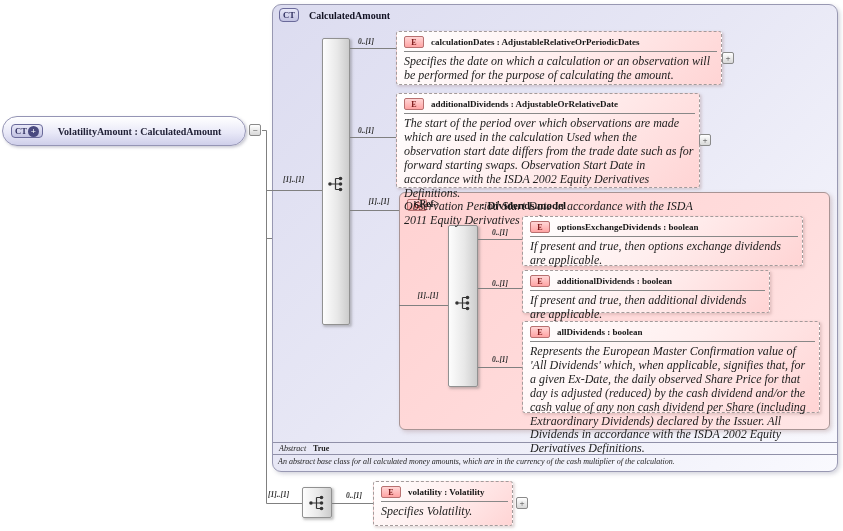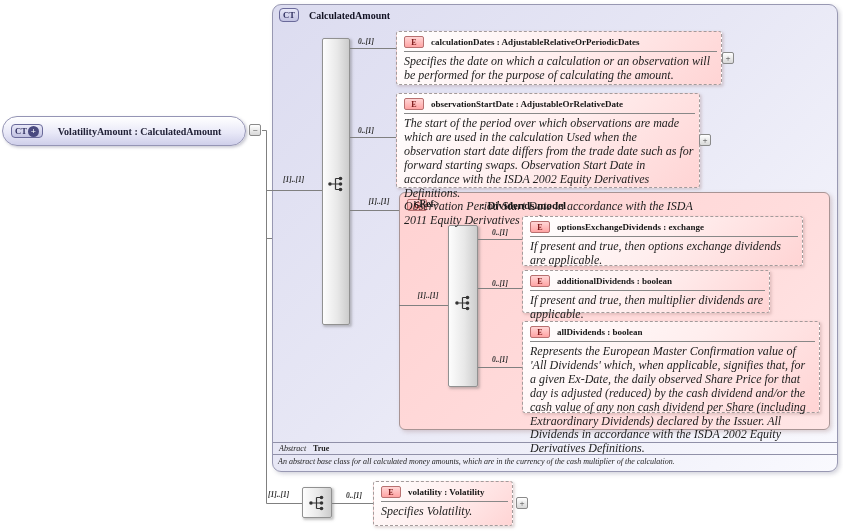--- a/index.html
+++ b/index.html
@@ -142,44 +142,44 @@
       <span class="ename">calculationDates : AdjustableRelativeOrPeriodicDates</span>
     </div>
     <div class="esep"></div>
     <div class="eann">Specifies the date on which a calculation or an observation will be performed for the purpose of calculating the amount.</div>
   </div>
   <div class="togglebox" style="left:722px;top:52px;">+</div>
 
   <div class="ebox" style="left:396px;top:93px;width:304px;height:95px;">
     <div class="ehdr">
       <span class="e-badge">E</span>
-      <span class="ename">observationStartDate : AdjustableOrRelativeDate</span>
+      <span class="ename">additionalDividends : AdjustableOrRelativeDate</span>
     </div>
     <div class="esep"></div>
     <div class="eann">The start of the period over which observations are made which are used in the calculation Used when the observation start date differs from the trade date such as for forward starting swaps. Observation Start Date in accordance with the ISDA 2002 Equity Derivatives Definitions.
 Observation Period Start Date in accordance with the ISDA 2011 Equity Derivatives Definitions.</div>
   </div>
   <div class="togglebox" style="left:699px;top:134px;">+</div>
 
   <div class="ebox" style="left:522px;top:216px;width:281px;height:50px;">
     <div class="ehdr">
       <span class="e-badge">E</span>
-      <span class="ename">optionsExchangeDividends : exchange</span>
+      <span class="ename">optionsExchangeDividends : boolean</span>
     </div>
     <div class="esep"></div>
     <div class="eann">If present and true, then options exchange dividends are applicable.</div>
   </div>
 
   <div class="ebox" style="left:522px;top:270px;width:248px;height:43px;">
     <div class="ehdr">
       <span class="e-badge">E</span>
       <span class="ename">additionalDividends : boolean</span>
     </div>
     <div class="esep"></div>
-    <div class="eann">If present and true, then multiplier dividends are applicable.</div>
+    <div class="eann">If present and true, then additional dividends are applicable.</div>
   </div>
 
   <div class="ebox" style="left:522px;top:321px;width:298px;height:92px;">
     <div class="ehdr">
       <span class="e-badge">E</span>
       <span class="ename">allDividends : boolean</span>
     </div>
     <div class="esep"></div>
     <div class="eann">Represents the European Master Confirmation value of 'All Dividends' which, when applicable, signifies that, for a given Ex-Date, the daily observed Share Price for that day is adjusted (reduced) by the cash dividend and/or the cash value of any non cash dividend per Share (including Extraordinary Dividends) declared by the Issuer. All Dividends in accordance with the ISDA 2002 Equity Derivatives Definitions.</div>
   </div>

